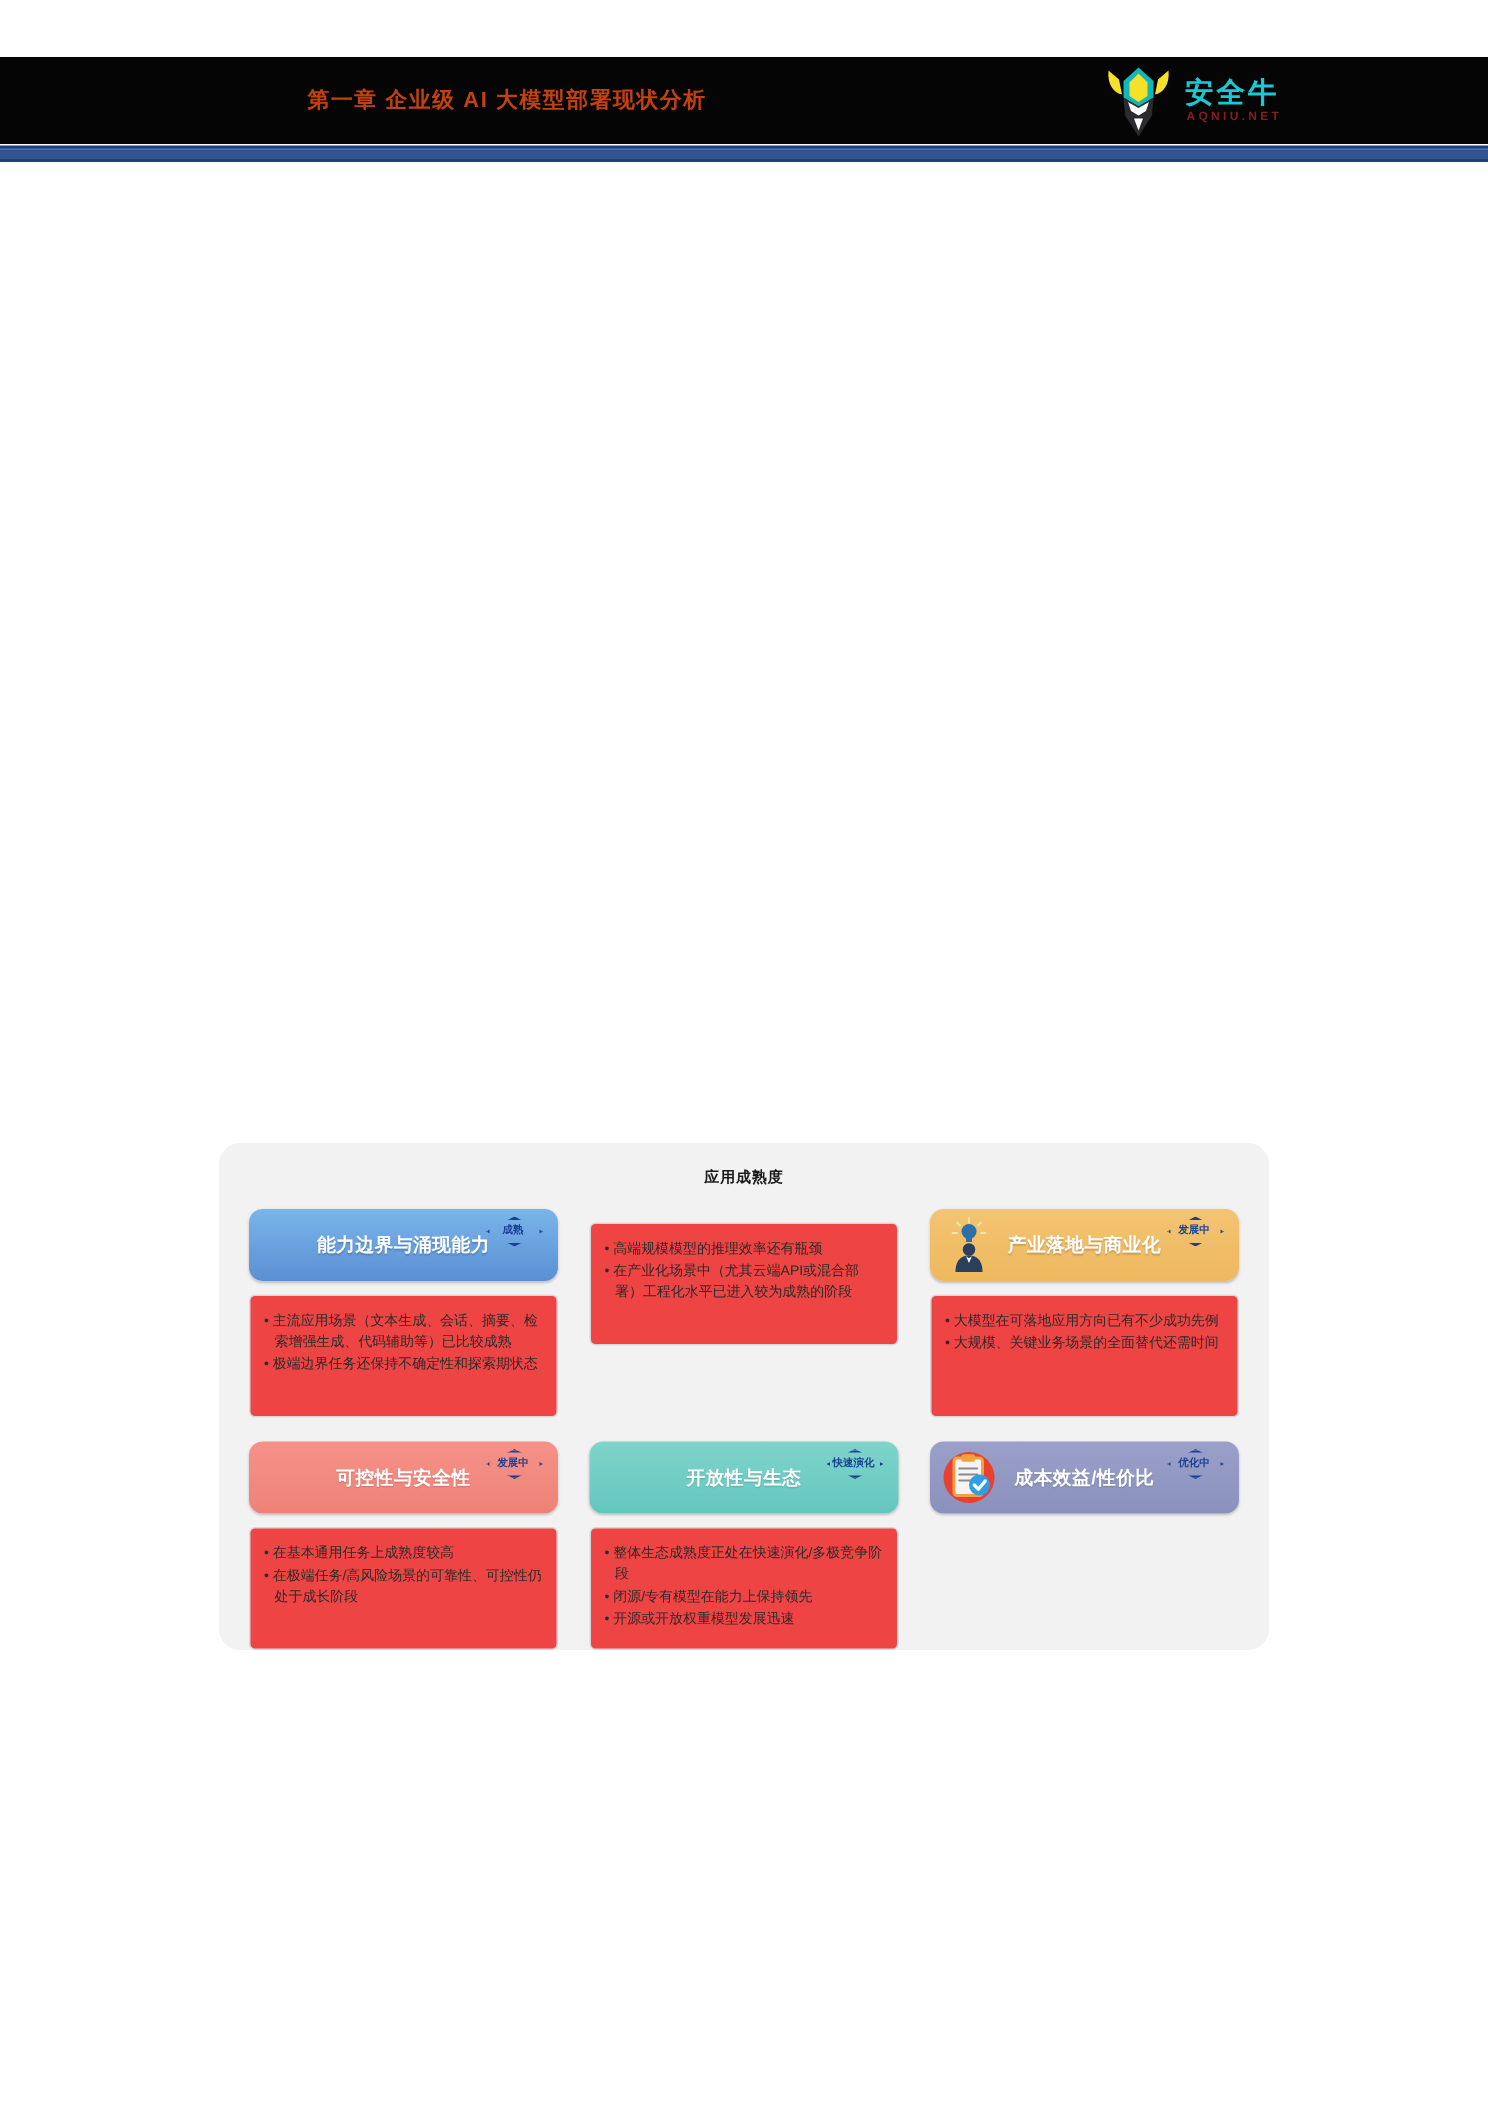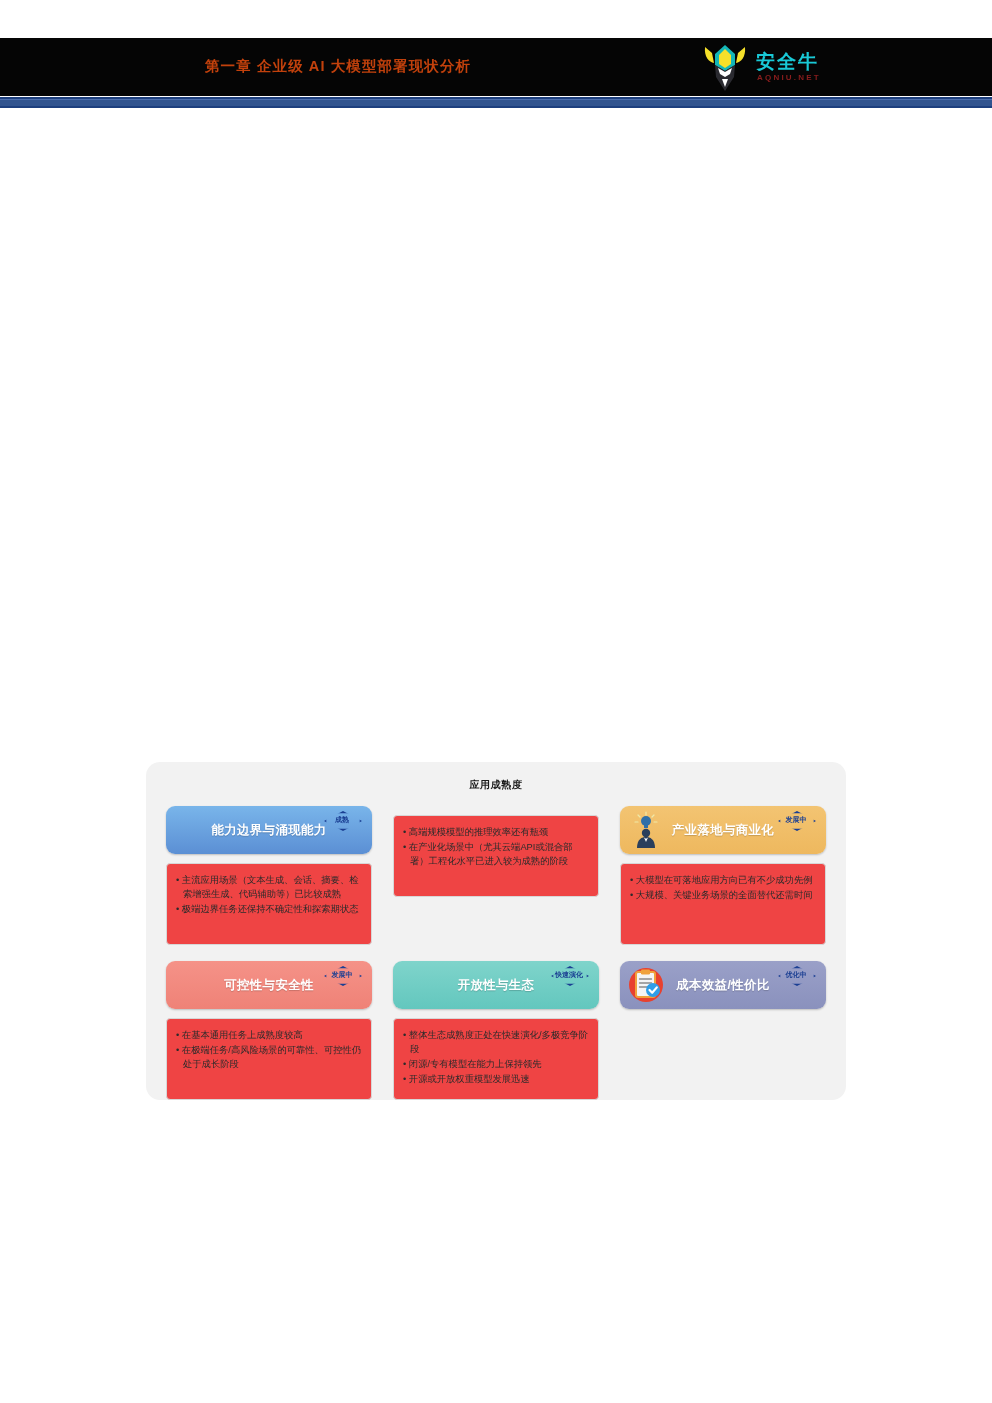--- a/index.html
+++ b/index.html
@@ -42,21 +42,21 @@
     font-weight: bold;
     color: #c2410c;
     letter-spacing: 1.1px;
     white-space: nowrap;
     margin-left: 43px;
   }
 
   
   .logo-wrap {
     position: absolute;
-    left: 700px;
+    left: 734px;
     top: 41px;
     width: 132px;
     height: 52px;
   }
   .logo-mark {
     position: absolute;
     left: 0; top: 0;
     width: 50px; height: 52px;
   }
   .logo-text-cn {

